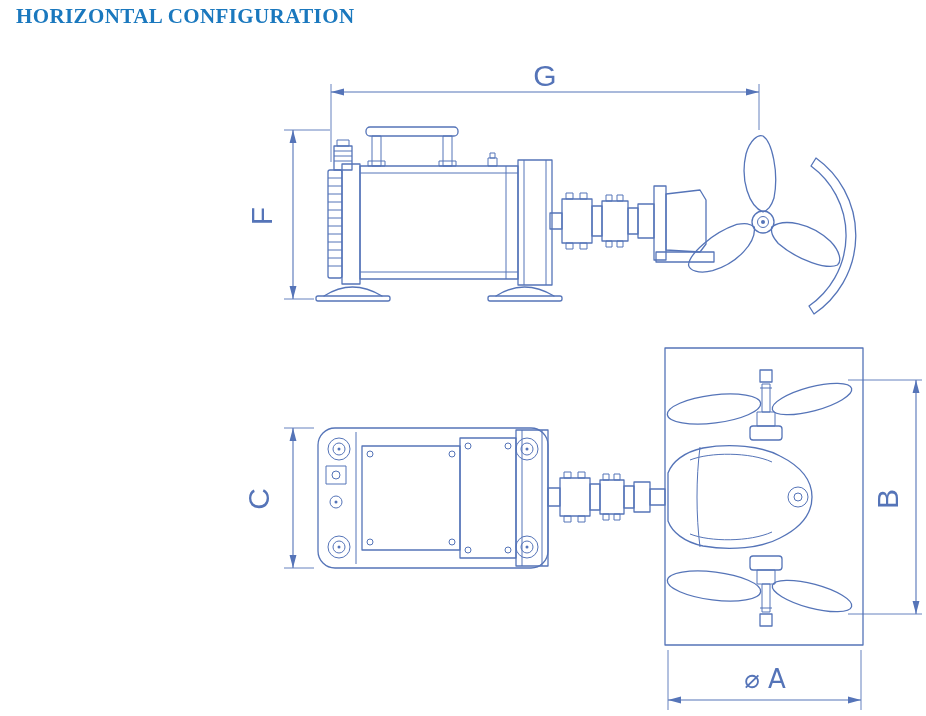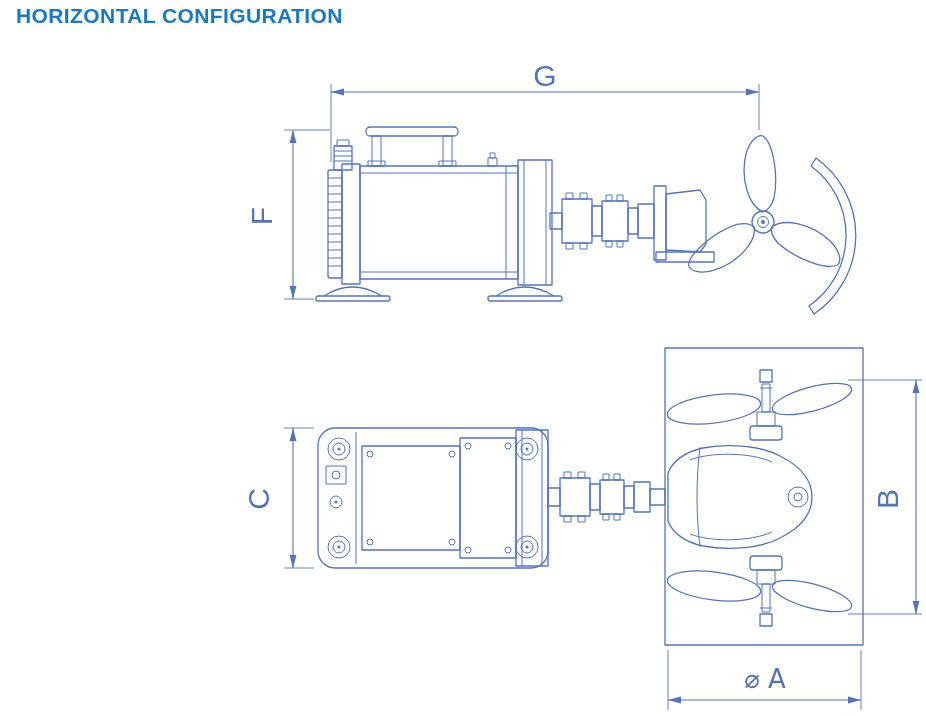--- a/index.html
+++ b/index.html
@@ -7,21 +7,21 @@
     position:relative;
     width:926px;height:716px;
     overflow:hidden;
     background:#ffffff;
     font-family:"Liberation Sans","DejaVu Sans",sans-serif;
   }
   .page-title{
     position:absolute;left:16px;top:4px;margin:0;
     font-size:21px;font-weight:700;letter-spacing:.4px;
     color:#1a78be;
-    font-family:Liberation Sans, sans-serif;
+    font-family:Liberation Serif, serif;
   }
   svg{position:absolute;left:0;top:0;}
   .ln{stroke:#5574b8;fill:none;stroke-width:1.3;stroke-linejoin:round;stroke-linecap:round;}
   .thin{stroke:#5574b8;fill:none;stroke-width:1;stroke-linejoin:round;}
   .dim{stroke:#5574b8;fill:none;stroke-width:1.1;}
   .ext{stroke:#5574b8;fill:none;stroke-width:0.9;}
   .dimtext{
     fill:#5574b8;font-size:30px;
     font-family:"Liberation Sans","DejaVu Sans",sans-serif;
   }

